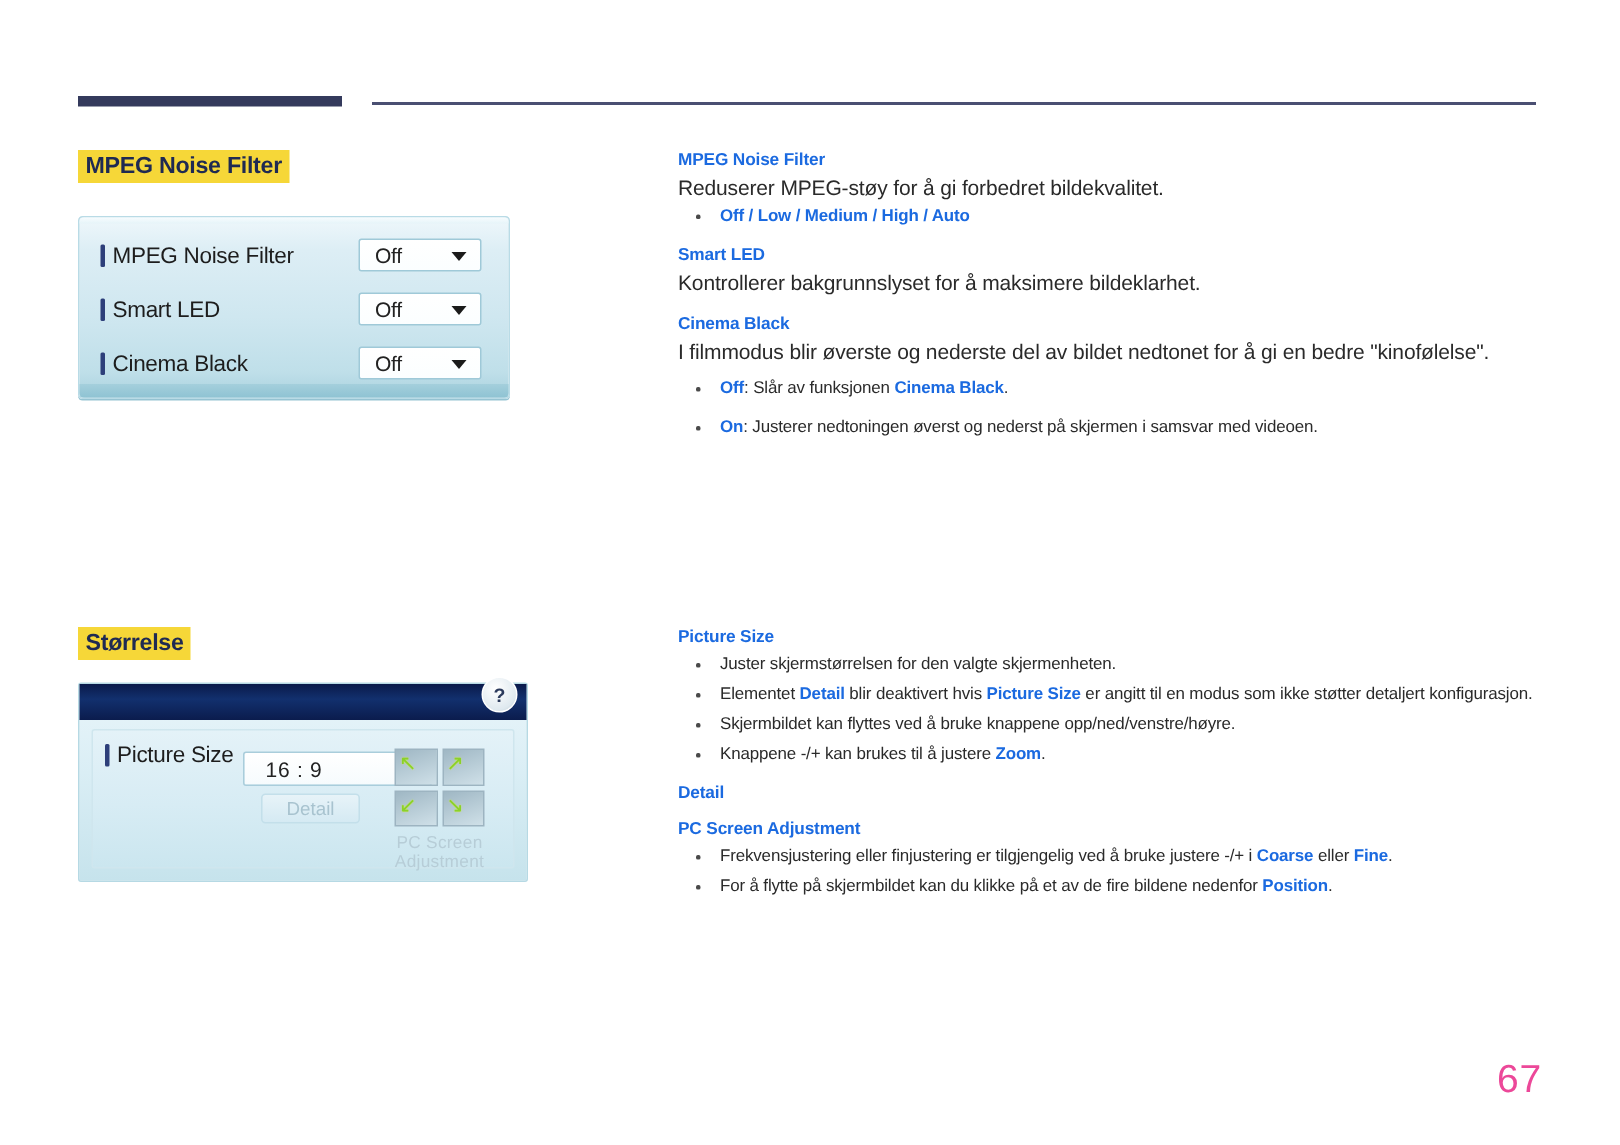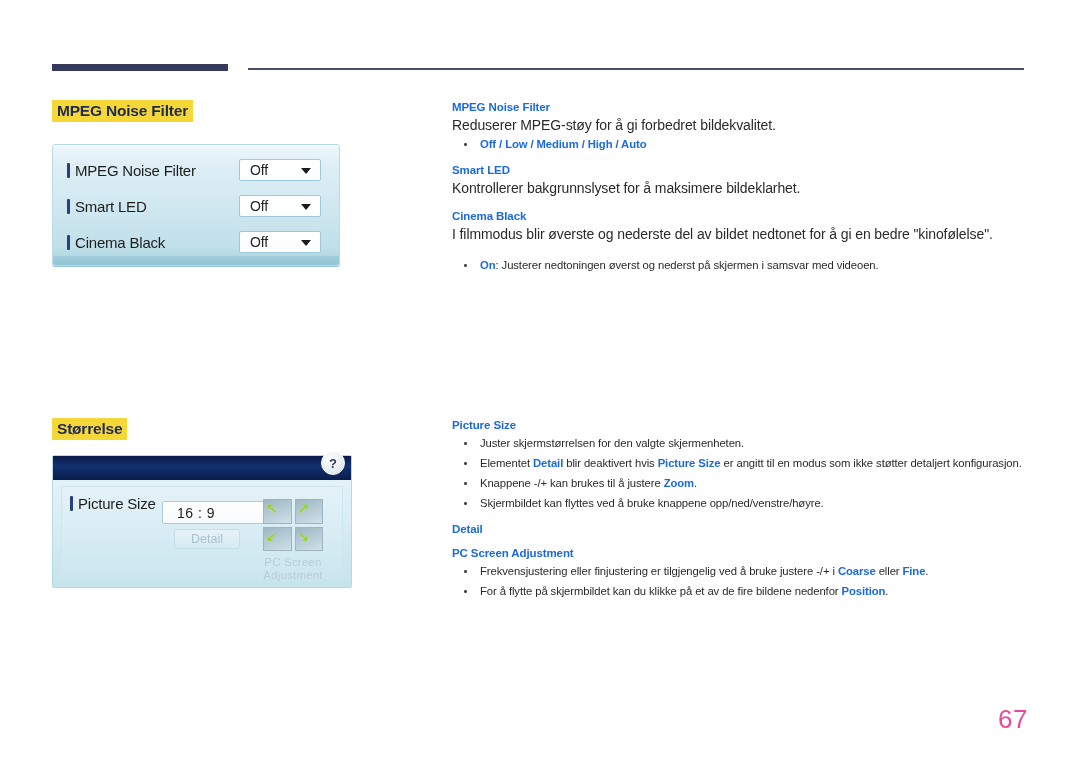--- a/index.html
+++ b/index.html
@@ -274,45 +274,48 @@
   <div class="d-head">Smart LED</div>
   <div class="d-para">Kontrollerer bakgrunnslyset for å maksimere bildeklarhet.</div>
 
   <div class="gap-m"></div>
 
   <div class="d-head">Cinema Black</div>
   <div class="d-para">I filmmodus blir øverste og nederste del av bildet nedtonet for å gi en bedre "kinofølelse".</div>
 
   <div class="gap-s"></div>
 
+  <div class="d-bullet">
+    <span class="k">Off</span><span>: Slår av funksjonen </span><span class="k">Cinema Black</span><span>.</span>
+  </div>
 
   <div class="gap-s"></div>
 
   <div class="d-bullet">
     <span class="k">On</span><span>: Justerer nedtoningen øverst og nederst på skjermen i samsvar med videoen.</span>
   </div>
 
 </div>
 
 <div class="desc" id="desc-bottom">
 
   <div class="d-head">Picture Size</div>
 
   <div class="d-bullet">Juster skjermstørrelsen for den valgte skjermenheten.</div>
 
   <div class="d-bullet">
     <span>Elementet </span><span class="k">Detail</span><span> blir deaktivert hvis </span><span class="k">Picture Size</span><span> er angitt til en modus som ikke støtter detaljert konfigurasjon.</span>
   </div>
 
+  <div class="d-bullet">Skjermbildet kan flyttes ved å bruke knappene opp/ned/venstre/høyre.</div>
+
   <div class="d-bullet">
     <span>Knappene -/+ kan brukes til å justere </span><span class="k">Zoom</span><span>.</span>
   </div>
 
-  <div class="d-bullet">Skjermbildet kan flyttes ved å bruke knappene opp/ned/venstre/høyre.</div>
-
   <div class="gap-s"></div>
 
   <div class="d-head">Detail</div>
 
   <div class="gap-s"></div>
 
   <div class="d-head">PC Screen Adjustment</div>
 
   <div class="d-bullet">
     <span>Frekvensjustering eller finjustering er tilgjengelig ved å bruke justere -/+ i </span><span class="k">Coarse</span><span> eller </span><span class="k">Fine</span><span>.</span>

